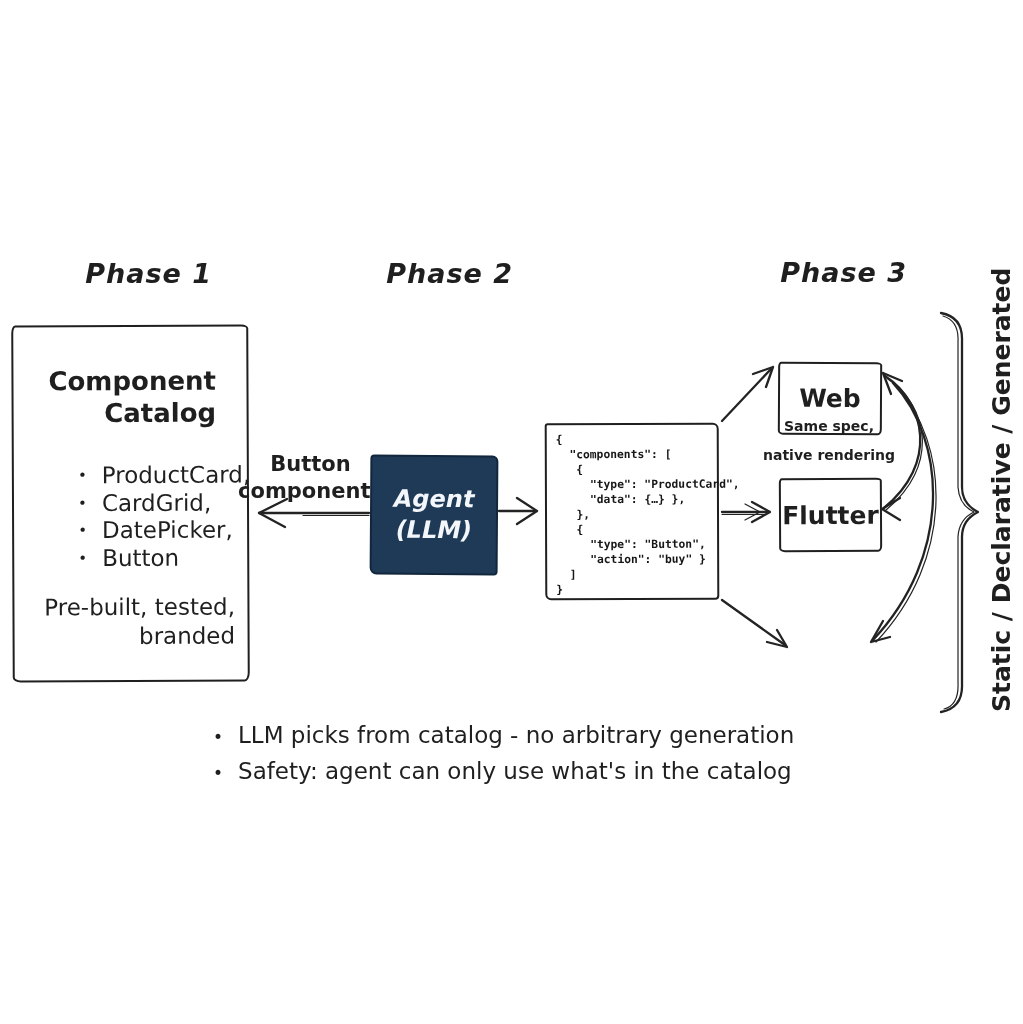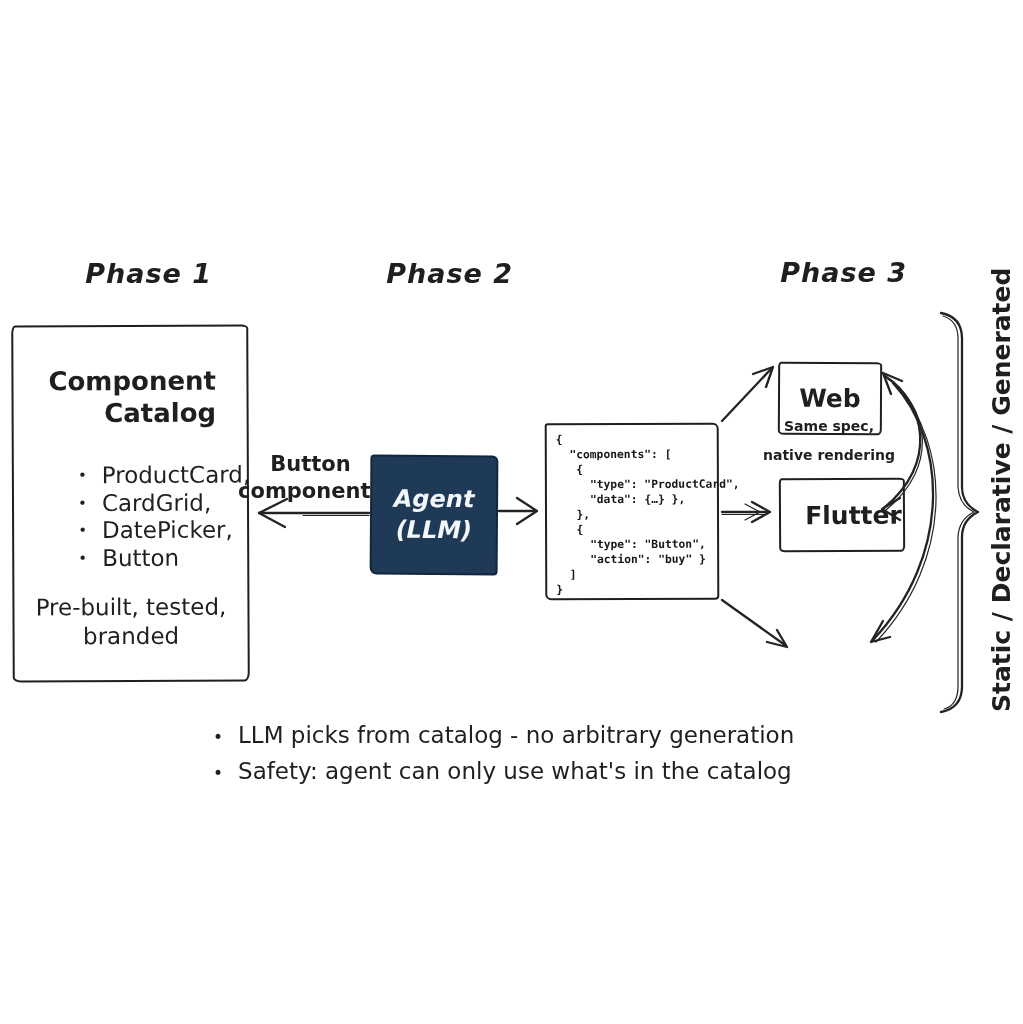--- a/index.html
+++ b/index.html
@@ -11,21 +11,21 @@
   .abs{position:absolute;}
   .phase-title{font-size:27px;font-weight:700;letter-spacing:1px;text-align:right;width:160px;font-style:italic;}
   .sketch-box{
     position:absolute;border:2.6px solid var(--ink,#1f1f1f);background:#fff;
     border-radius:4px 7px 5px 8px / 8px 4px 9px 5px;
   }
   .catalog-title{margin:38px auto 0;width:172px;text-align:right;font-size:26px;font-weight:600;line-height:32px;}
   .catalog-list{margin-top:33px;padding-left:64px;font-size:23px;font-weight:500;line-height:27.5px;}
   .catalog-item{display:flex;align-items:center;}
   .bullet-dot{font-size:15px;margin-right:15px;line-height:27.5px;}
-  .catalog-footer{margin:21px auto 0;width:208px;text-align:center;font-size:23px;font-weight:500;line-height:29px;}
+  .catalog-footer{margin:21px auto 0;width:208px;text-align:right;font-size:23px;font-weight:500;line-height:29px;}
   .hint-label{text-align:center;font-size:21px;font-weight:600;line-height:27px;}
   .agent-box{
     position:absolute;left:370px;top:455px;width:124px;height:116px;
     background:var(--agent_bg,#1e3a56);border:2.5px solid #12273d;border-radius:4px 6px 4px 7px;
     color:var(--agent_text,#f3f6fa);display:flex;flex-direction:column;align-items:center;justify-content:center;
     font-size:24px;font-weight:600;line-height:31px;font-style:italic;transform:rotate(.4deg);
   }
   .json-box{
     position:absolute;left:545px;top:423px;width:174px;height:177px;background:#fff;
     border:2.6px solid var(--ink,#1f1f1f);border-radius:3px 6px 4px 6px;transform:rotate(-.2deg);
@@ -109,21 +109,21 @@
 }</pre>
   </div>
 
   <div class="platform-box" style="left:778px;top:331px;width:100px;height:69px;transform:rotate(.3deg);margin-top:31px;">
     <span>Web</span>
   </div>
   <div class="abs same-spec">
     <div>Same spec,</div>
     <div>native rendering</div>
   </div>
-  <div class="platform-box" style="left:779px;top:478px;width:99px;height:70px;transform:rotate(-.3deg);padding-left:23px;">
+  <div class="platform-box" style="left:779px;top:478px;width:99px;height:70px;transform:rotate(-.3deg);">
     <span>Flutter</span>
   </div>
 
   <div class="abs side-label">Static / Declarative / Generated</div>
 
   <div class="abs notes">
     <div class="note-row">
       <span class="note-bullet">•</span>
       <span>LLM picks from catalog - no arbitrary generation</span>
     </div>

